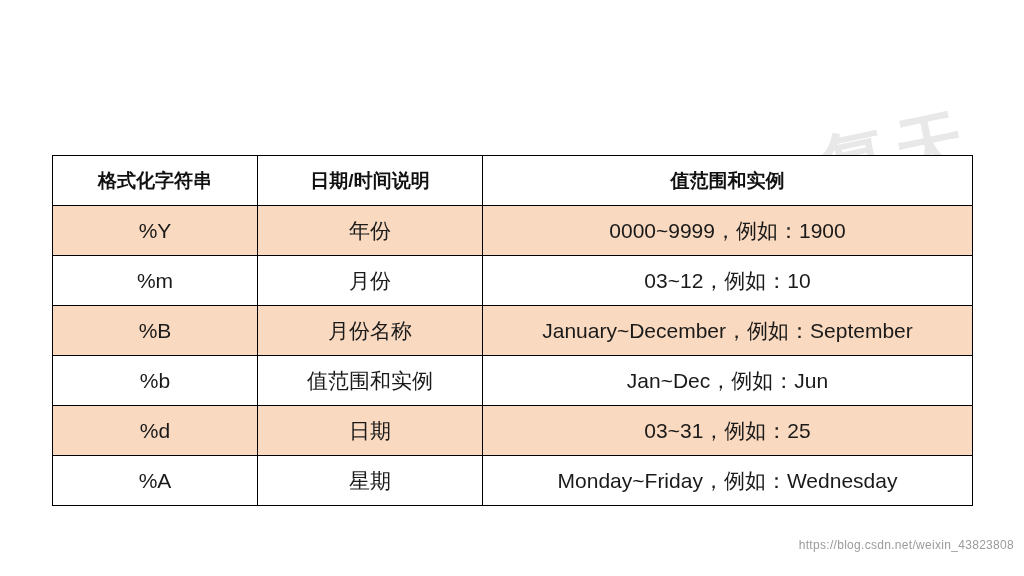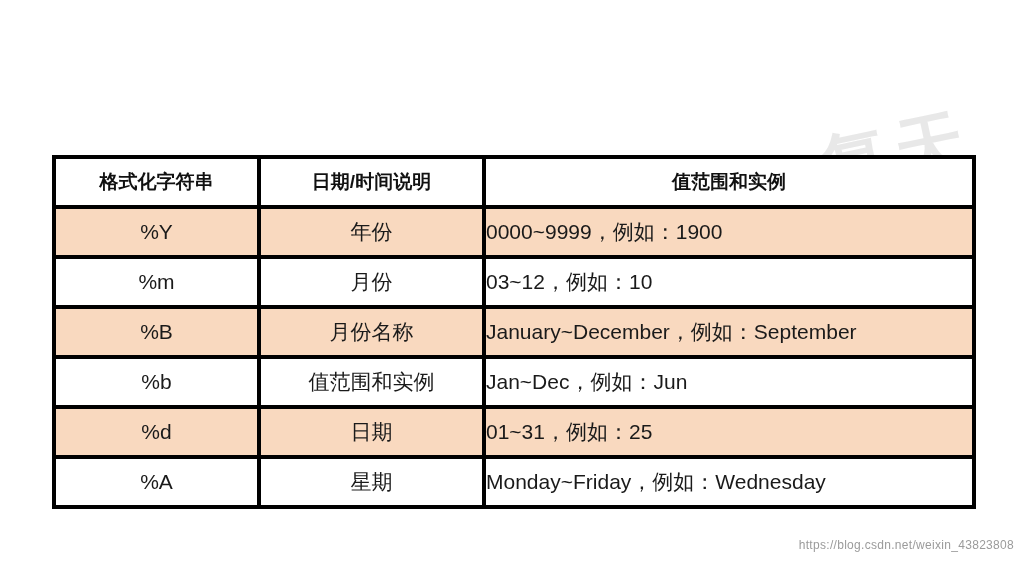--- a/index.html
+++ b/index.html
@@ -63,21 +63,21 @@
   }
   table.fmt-table {
     position: absolute;
     top: 155px;
     left: 52px;
     width: 920px;
     border-collapse: collapse;
     table-layout: fixed;
   }
   table.fmt-table td, table.fmt-table th {
-    border: 4px solid #000000;
+    border: 1px solid #000000;
     padding: 0;
     height: 50px;
     vertical-align: middle;
     box-sizing: border-box;
   }
   .col-a { width: 205px; }
   .col-b { width: 225px; }
   .col-c { width: 490px; }
 
   thead th {
@@ -89,21 +89,21 @@
   }
   tbody td {
     font-size: 21px;
     color: #1a1a1a;
     font-weight: 400;
   }
   tbody tr.odd td { background: #f9d9bf; }
   tbody tr.even td { background: #ffffff; }
   td.c-code, td.c-desc { text-align: center; }
   td.c-range {
-    text-align: left;
+    text-align: center;
     padding-left: 14px;
     white-space: nowrap;
   }
   .url-stamp {
     position: absolute;
     right: 10px;
     bottom: 24px;
     font-size: 12px;
     color: #9b9b9b;
     letter-spacing: 0.3px;
@@ -149,21 +149,21 @@
         <td class="c-range">January~December，例如：September</td>
       </tr>
       <tr class="even">
         <td class="c-code">%b</td>
         <td class="c-desc">值范围和实例</td>
         <td class="c-range">Jan~Dec，例如：Jun</td>
       </tr>
       <tr class="odd">
         <td class="c-code">%d</td>
         <td class="c-desc">日期</td>
-        <td class="c-range">01~31，例如：25</td>
+        <td class="c-range">03~31，例如：25</td>
       </tr>
       <tr class="even">
         <td class="c-code">%A</td>
         <td class="c-desc">星期</td>
         <td class="c-range">Monday~Friday，例如：Wednesday</td>
       </tr>
     </tbody>
   </table>
 
   <div class="url-stamp">https://blog.csdn.net/weixin_43823808</div>

